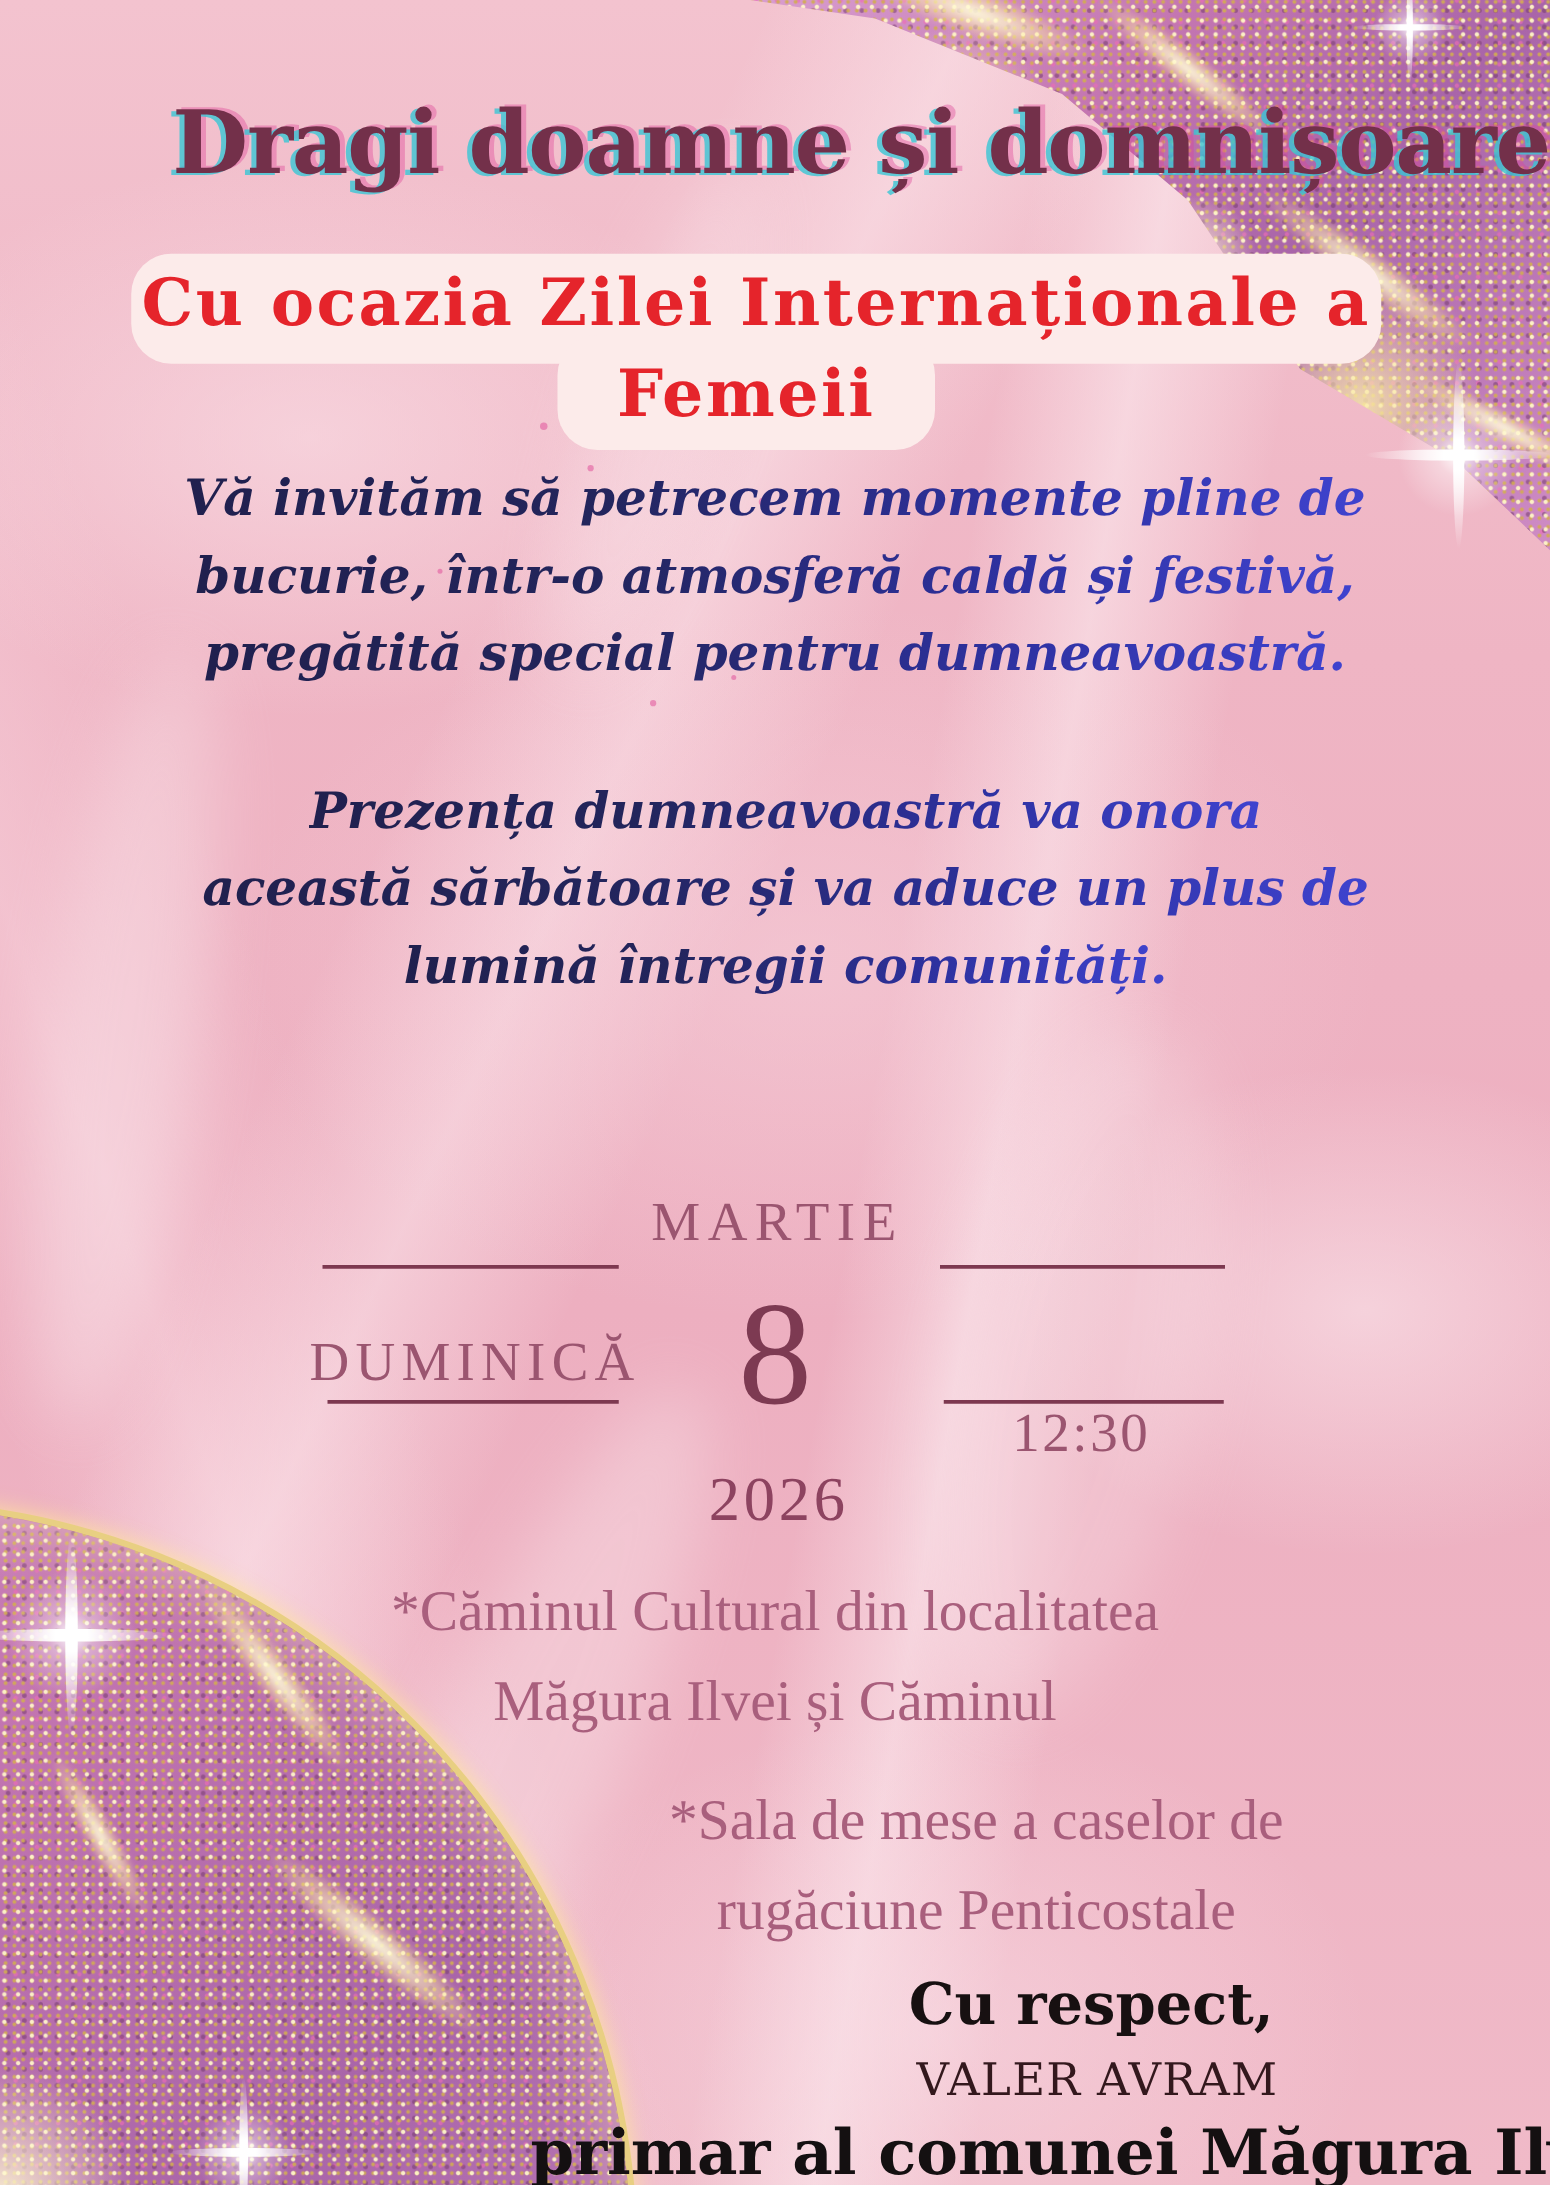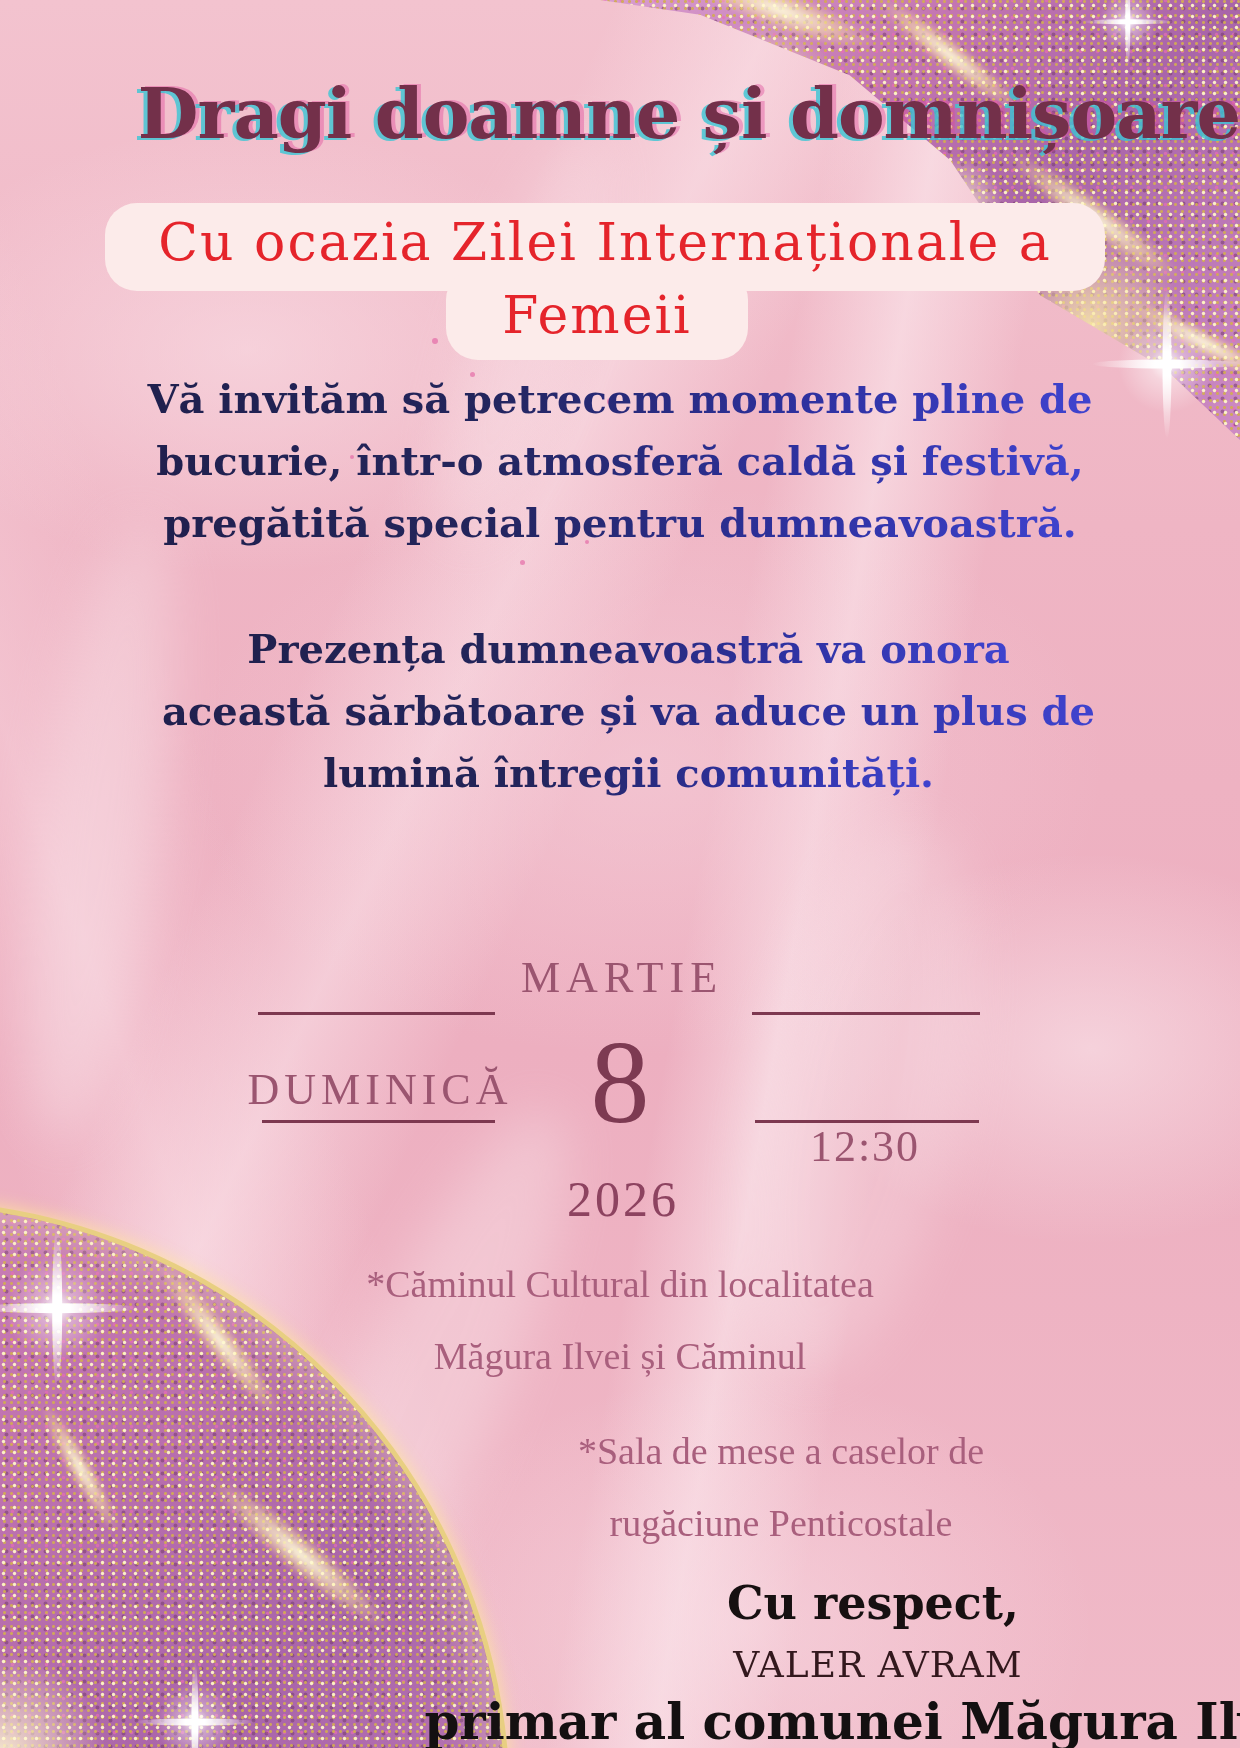--- a/index.html
+++ b/index.html
@@ -74,45 +74,45 @@
   
   .center-abs{position:absolute;transform:translateX(-50%);white-space:nowrap;margin-top:24px;}
   .title{
     position:absolute;left:0;right:0;top:72px;text-align:right;z-index:5;
     font-weight:bold;font-size:70px;letter-spacing:-1px;color:#73304a;
     text-shadow:-4px 2px 0 rgba(56,198,213,0.8), 4px -1px 0 rgba(222,70,152,0.4);
   }
   .banner-box{position:absolute;background:#fcebea;border-radius:32px;z-index:4;}
   .banner-box.b1{left:105px;top:203px;width:1000px;height:88px;}
   .banner-box.b2{left:446px;top:268px;width:302px;height:92px;}
-  .banner-text{position:absolute;z-index:5;color:#e5242b;font-weight:normal;white-space:nowrap;text-align:center;}
+  .banner-text{position:absolute;z-index:5;color:#e5242b;font-weight:bold;white-space:nowrap;text-align:center;}
   .banner-text.l1{left:605px;top:212px;transform:translateX(-50%);font-size:52px;letter-spacing:2px;}
   .banner-text.l2{left:597px;top:285px;transform:translateX(-50%);font-size:52px;letter-spacing:2px;}
 
   .para{position:absolute;left:0;right:0;text-align:center;z-index:5;font-weight:bold;font-size:40px;line-height:62px;}
   .para.p1{top:368px;}
   .para.p2{top:618px;margin-left:17px;}
   .grad{display:inline-block;
     background-image:linear-gradient(90deg,#20204e 0%,#23255c 35%,#2e31a0 70%,#3f43cf 100%);
     -webkit-background-clip:text;background-clip:text;
-    color:#23255c;-webkit-text-fill-color:transparent;}
+    color:#23255c;font-style:italic;-webkit-text-fill-color:transparent;}
 
   .elegant{font-family:"Liberation Serif","DejaVu Serif",serif;font-weight:normal;}
   .month{top:928px;left:622px;font-size:44px;letter-spacing:6px;color:#9b5570;z-index:5;}
   .weekday{top:1040px;left:380px;font-size:44px;letter-spacing:5px;color:#9b5570;z-index:5;}
   .daytime{top:1097px;left:865px;font-size:44px;letter-spacing:2px;color:#9b5570;z-index:5;}
   .daynum{top:1000px;left:620px;font-size:118px;color:#7d3a52;z-index:5;line-height:1;}
   .year{top:1146px;left:623px;font-size:50px;letter-spacing:3px;color:#8d4360;z-index:5;}
   .rule{position:absolute;height:3px;background:#7d3850;z-index:5;}
   .rule.tl{left:258px;top:1012px;width:237px;}
   .rule.tr{left:752px;top:1012px;width:228px;}
   .rule.bl{left:262px;top:1120px;width:233px;}
   .rule.br{left:755px;top:1120px;width:224px;}
 
-  .venue{color:#a95f7d;font-size:38px;z-index:5;}
+  .venue{color:#a95f7d;font-size:46px;z-index:5;}
   .venue.v1a{top:1238px;left:620px;}
   .venue.v1b{top:1310px;left:620px;}
   .venue.v2a{top:1405px;left:781px;}
   .venue.v2b{top:1477px;left:781px;}
 
   .sig-salut{top:1552px;left:873px;font-size:46px;font-weight:bold;color:#171011;z-index:5;}
   .sig-name{top:1620px;left:878px;font-size:36px;font-weight:normal;letter-spacing:1px;color:#33181d;z-index:5;}
   .sig-role{top:1668px;left:871px;font-size:50px;font-weight:bold;color:#141011;z-index:5;}
 </style>
 </head>

